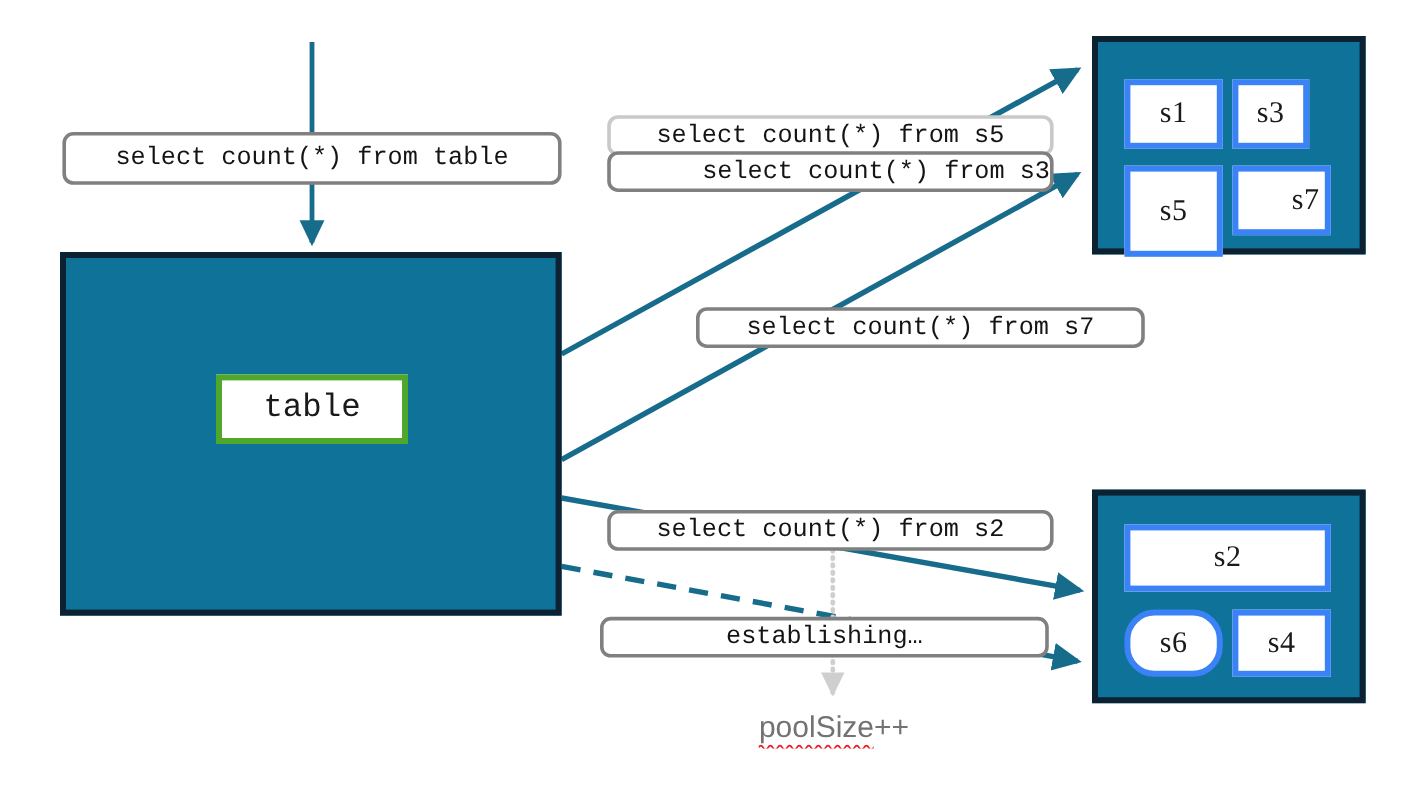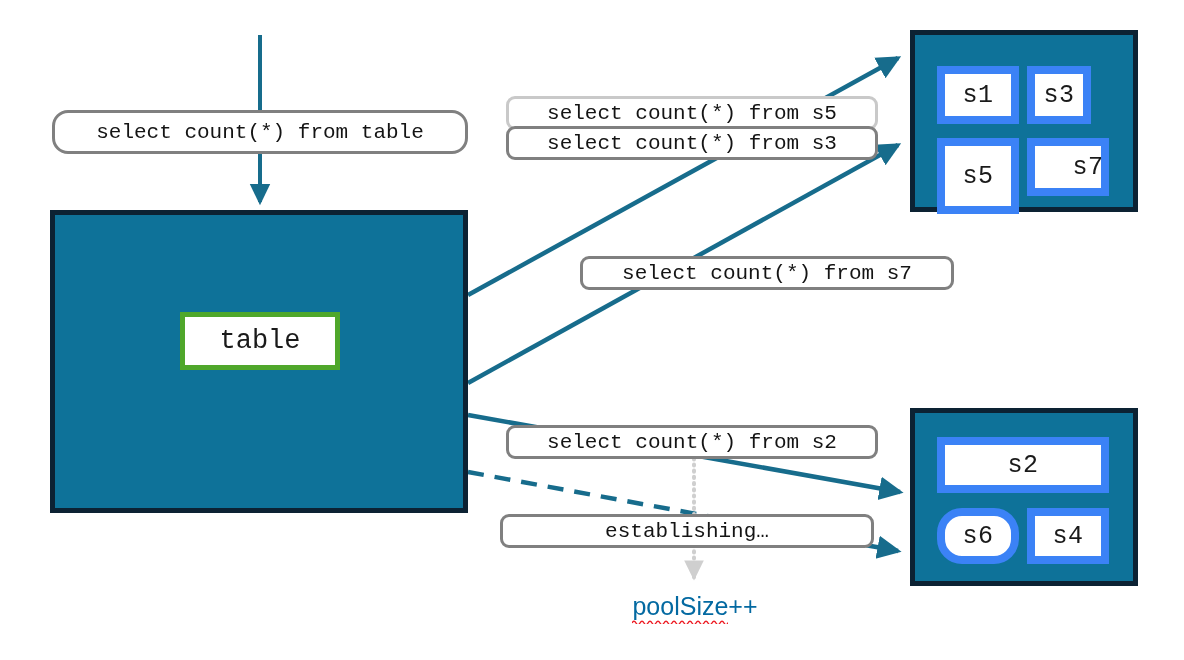--- a/index.html
+++ b/index.html
@@ -23,26 +23,26 @@
   
   .pool {
     position: absolute;
     background: #0E7299;
     border: 5px solid #0C2233;
     box-sizing: border-box;
   }
   .slot {
     position: absolute;
     background: #ffffff;
-    border: 8px solid #3b82f6;
+    border: 5px solid #3b82f6;
     box-sizing: border-box;
     display: flex;
     align-items: center;
     justify-content: center;
-    font-family: Liberation Mono, monospace;
+    font-family: Liberation Serif, serif;
     font-size: 25px;
     color: #1a1a1a;
     letter-spacing: 0.5px;
   }
   
   #table-box {
     position: absolute;
     left: 50px; top: 210px;
     width: 418px; height: 303px;
     background: #0E7299;
@@ -77,21 +77,21 @@
   }
   .pill.light { border-color: #C9C9C9; }
   
   #poolsize-label {
     position: absolute;
     left: 600px; top: 592px;
     width: 190px;
     text-align: center;
     font-family: "Liberation Sans", "DejaVu Sans", sans-serif;
     font-size: 25px;
-    color: #0369a1;
+    color: #737373;
     white-space: nowrap;
   }
   #poolsize-label .sp {
     position: relative;
     display: inline-block;
   }
   #poolsize-label .sp .wavy {
     position: absolute;
     left: 0; right: 0; bottom: -3px;
     height: 5px;
@@ -132,21 +132,21 @@
 
     <g>
       <line x1="468" y1="472" x2="898" y2="551" stroke="#176C8C" stroke-width="4.5" stroke-dasharray="16 11" marker-end="url(#ah-teal)"></line>
     </g>
 
     <g>
       <line x1="694" y1="452" x2="694" y2="578" stroke="#CFCFCF" stroke-width="4" stroke-dasharray="1.2 5" stroke-linecap="round" marker-end="url(#ah-gray)"></line>
     </g>
   </svg>
 
-  <div class="pill" style="left:52px; top:110px; width:416px; height:44px;border-radius:16px;">
+  <div class="pill" style="left:52px; top:110px; width:416px; height:44px;">
     <span>select count(*) from table</span>
   </div>
 
   <div id="table-box"></div>
   <div id="table-slot">
     <span>table</span>
   </div>
 
   <div class="pool" style="left:910px; top:30px; width:228px; height:182px;"></div>
   <div class="slot" style="left:937px; top:66px; width:82px; height:58px;">
@@ -169,21 +169,21 @@
   <div class="slot" style="left:937px; top:508px; width:82px; height:56px;border-radius:25px;">
     <span>s6</span>
   </div>
   <div class="slot" style="left:1027px; top:508px; width:82px; height:56px;">
     <span>s4</span>
   </div>
 
   <div class="pill light" style="left:506px; top:96px; width:372px; height:34px;">
     <span>select count(*) from s5</span>
   </div>
-  <div class="pill" style="left:506px; top:126px; width:372px; height:34px;">
+  <div class="pill" style="left:506px; top:126px; width:372px; height:34px;justify-content:flex-end;">
     <span>select count(*) from s3</span>
   </div>
 
   <div class="pill" style="left:580px; top:256px; width:374px; height:34px;">
     <span>select count(*) from s7</span>
   </div>
 
   <div class="pill" style="left:506px; top:425px; width:372px; height:34px;">
     <span>select count(*) from s2</span>
   </div>

